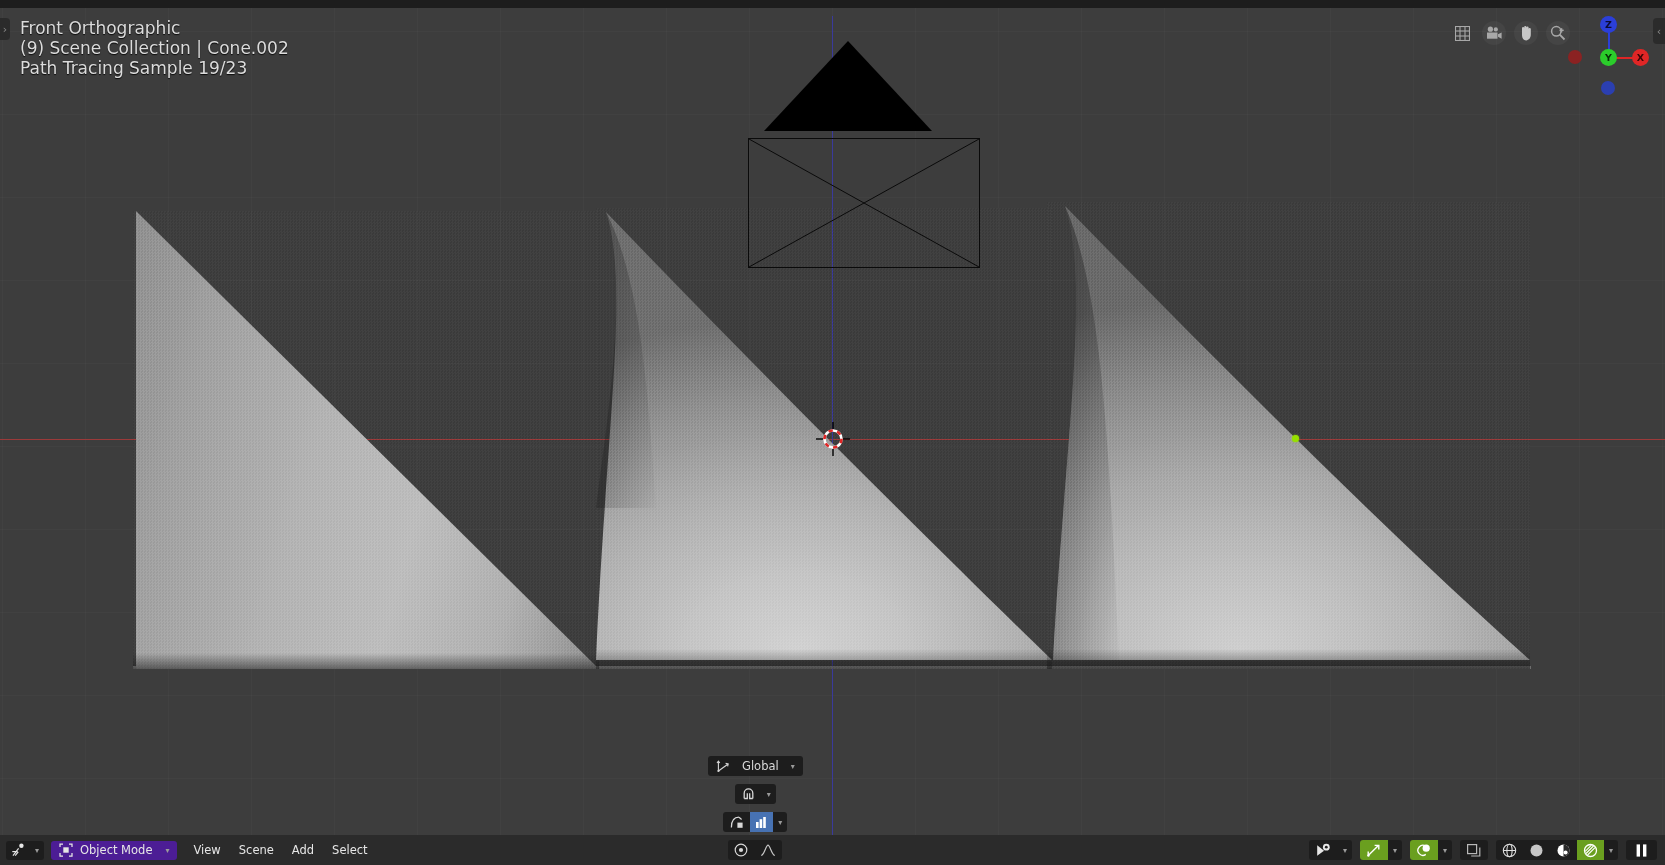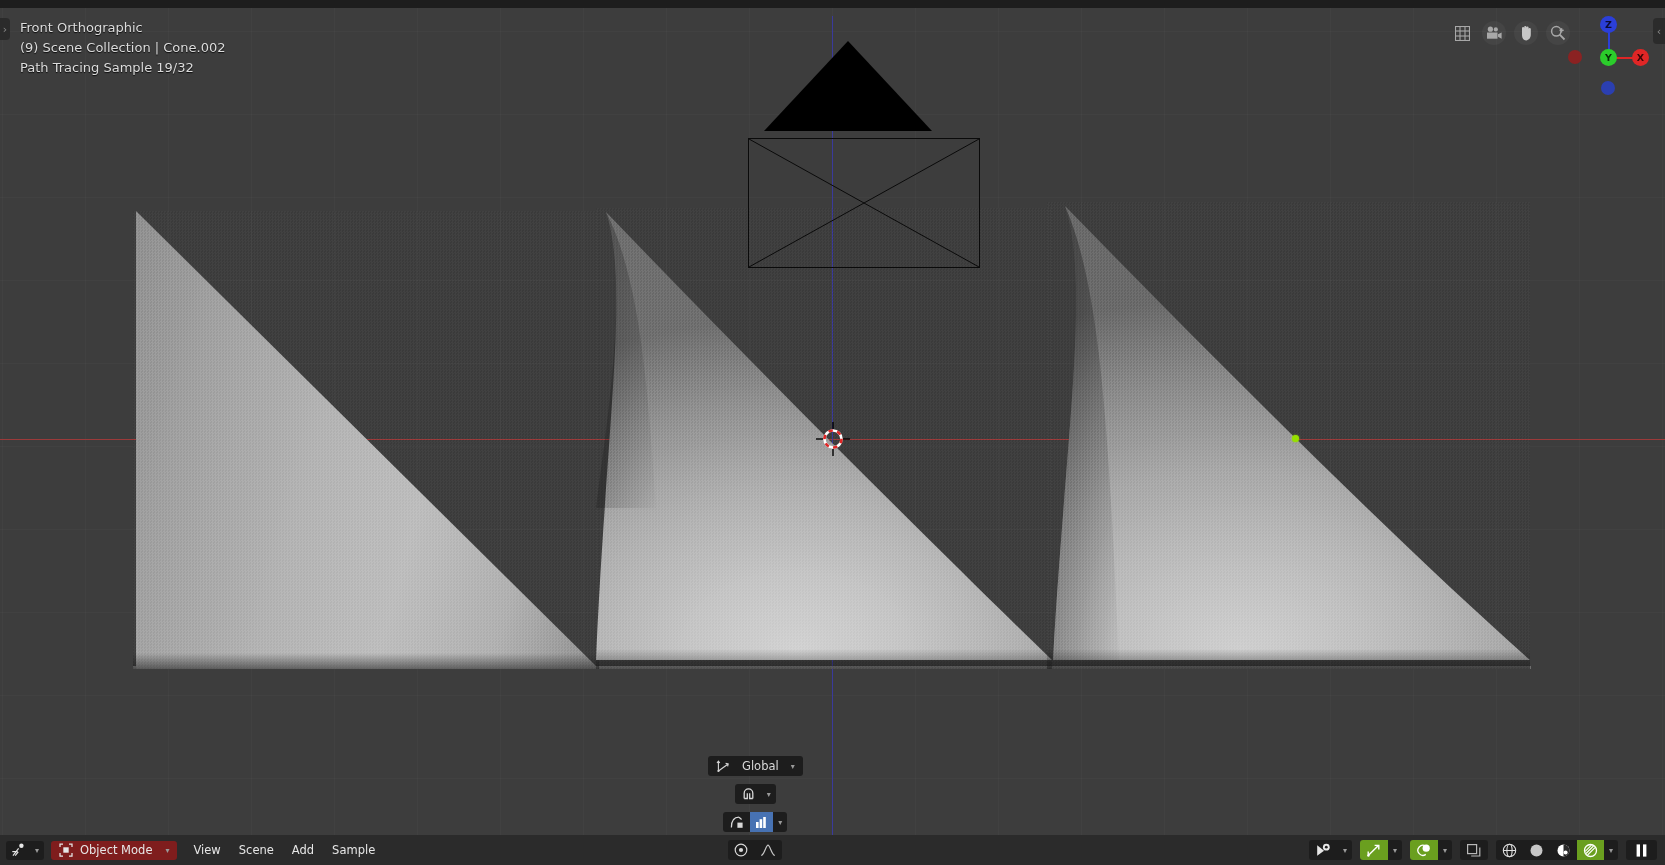--- a/index.html
+++ b/index.html
@@ -163,21 +163,21 @@
     border-radius: 50%;
     background: #97e000;
     box-shadow: 0 0 2px rgba(151,224,0,0.9);
   }
 
   
   #hud {
     position: absolute;
     left: 20px; top: 10px;
     color: #dcdcdc;
-    font-size: 13px;
+    font-size: 17px;
     line-height: 20px;
     text-shadow: 0 1px 1px rgba(0,0,0,0.85);
     pointer-events: none;
   }
   #hud div { white-space: nowrap; }
 
   
   .edge-tab {
     position: absolute;
     background: #2b2b2b;
@@ -253,21 +253,21 @@
   
   #editor-type {
     display: flex; align-items: center;
     height: 19px; background: #1d1d1d;
     border-radius: 3px; padding: 0 5px; gap: 3px;
     margin-right: 7px;
   }
   
   #mode-select {
     display: flex; align-items: center; gap: 7px;
-    height: 19px; background: #7f1d1d;
+    height: 19px; background: #4c1d95;
     border-radius: 3px; padding: 0 8px;
     color: #e6e6e6; font-size: 11.5px;
     margin-right: 8px;
   }
   
   #menus { display: flex; gap: 2px; }
   #menus .btn { background: transparent; padding: 0 8px; }
 
   
   #center-group {
@@ -352,21 +352,21 @@
         <line x1="0" y1="17" x2="7" y2="17" stroke="#000" stroke-width="1.4"></line>
         <line x1="27" y1="17" x2="34" y2="17" stroke="#000" stroke-width="1.4"></line>
       </svg>
     </div>
 
     <div id="origin-dot"></div>
 
     <div id="hud">
       <div>Front Orthographic</div>
       <div>(9) Scene Collection | Cone.002</div>
-      <div>Path Tracing Sample 19/32</div>
+      <div>Path Tracing Sample 19/23</div>
     </div>
 
     <div class="edge-tab" id="tab-left">›</div>
     <div class="edge-tab" id="tab-right">‹</div>
 
     <div id="nav-buttons">
       <div class="nav-btn square">
         <svg width="15" height="15" viewBox="0 0 15 15">
           <rect x="0.5" y="0.5" width="14" height="14" fill="none" stroke="#a8a8a8" stroke-width="1.1"></rect>
           <line x1="5" y1="0.5" x2="5" y2="14.5" stroke="#a8a8a8" stroke-width="1.1"></line>
@@ -436,21 +436,21 @@
         </svg>
       </span>
       <span>Object Mode</span>
       <span class="chev">▾</span>
     </div>
 
     <div id="menus">
       <div class="btn">View</div>
       <div class="btn">Scene</div>
       <div class="btn">Add</div>
-      <div class="btn">Sample</div>
+      <div class="btn">Select</div>
     </div>
 
     <div id="center-group">
 
       <div class="seg" style="background:#1d1d1d;">
         <div class="cell" style="padding-left:8px;">
           <svg width="14" height="14" viewBox="0 0 14 14" fill="none" stroke="#d8d8d8" stroke-width="1.1">
             <path d="M2.4 12 L2.4 2.6"></path>
               <path d="M1 4 L2.4 2.2 L3.8 4"></path>
             <path d="M2.4 12 L11.8 5.2"></path>

